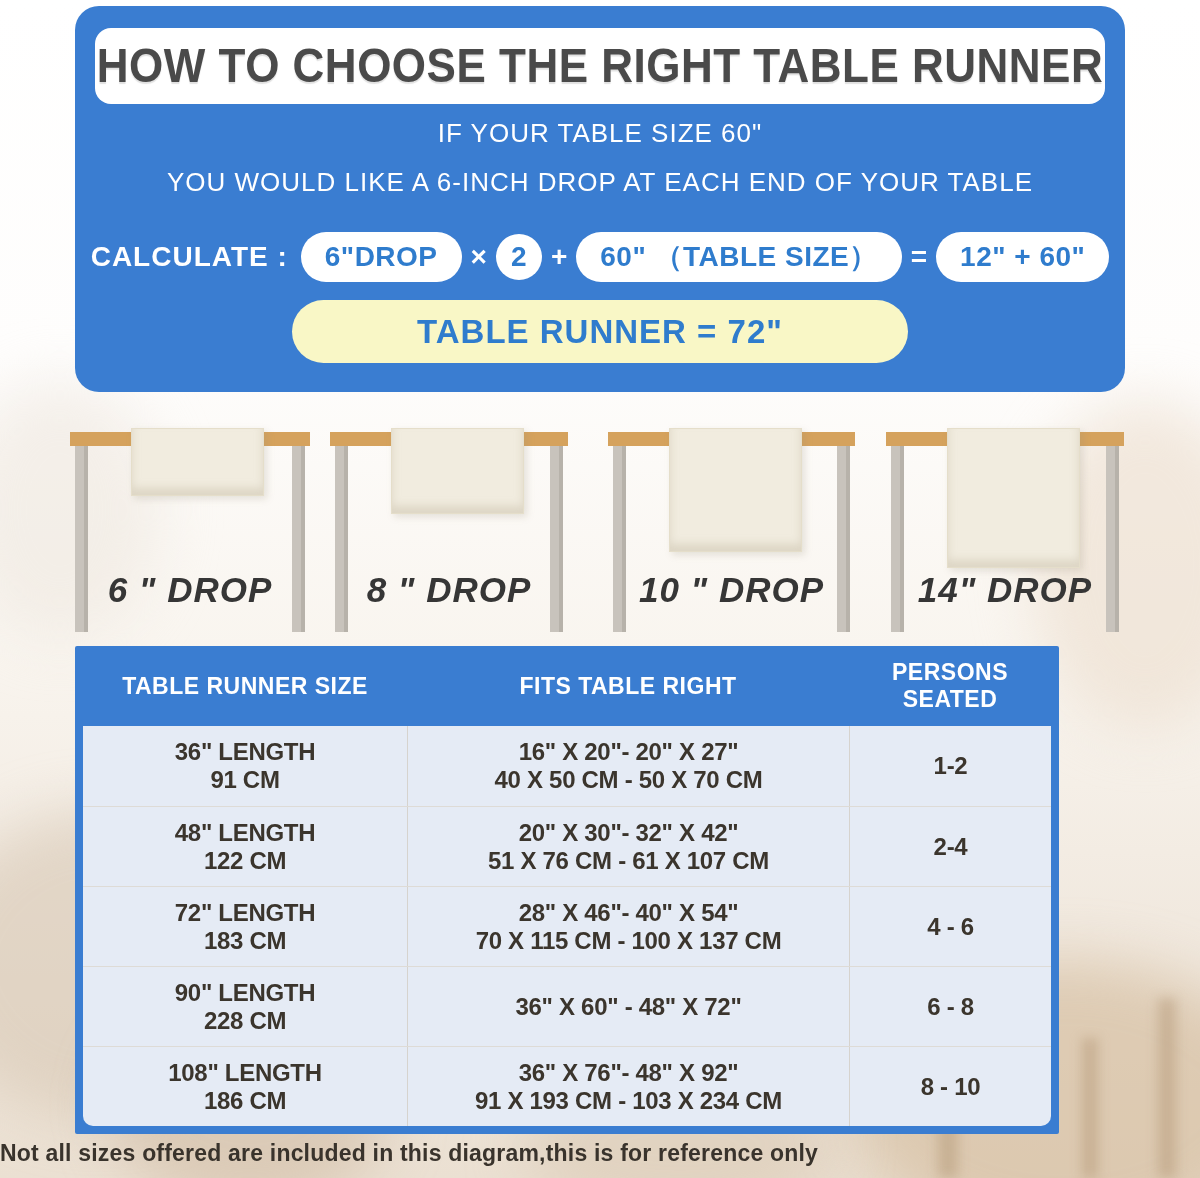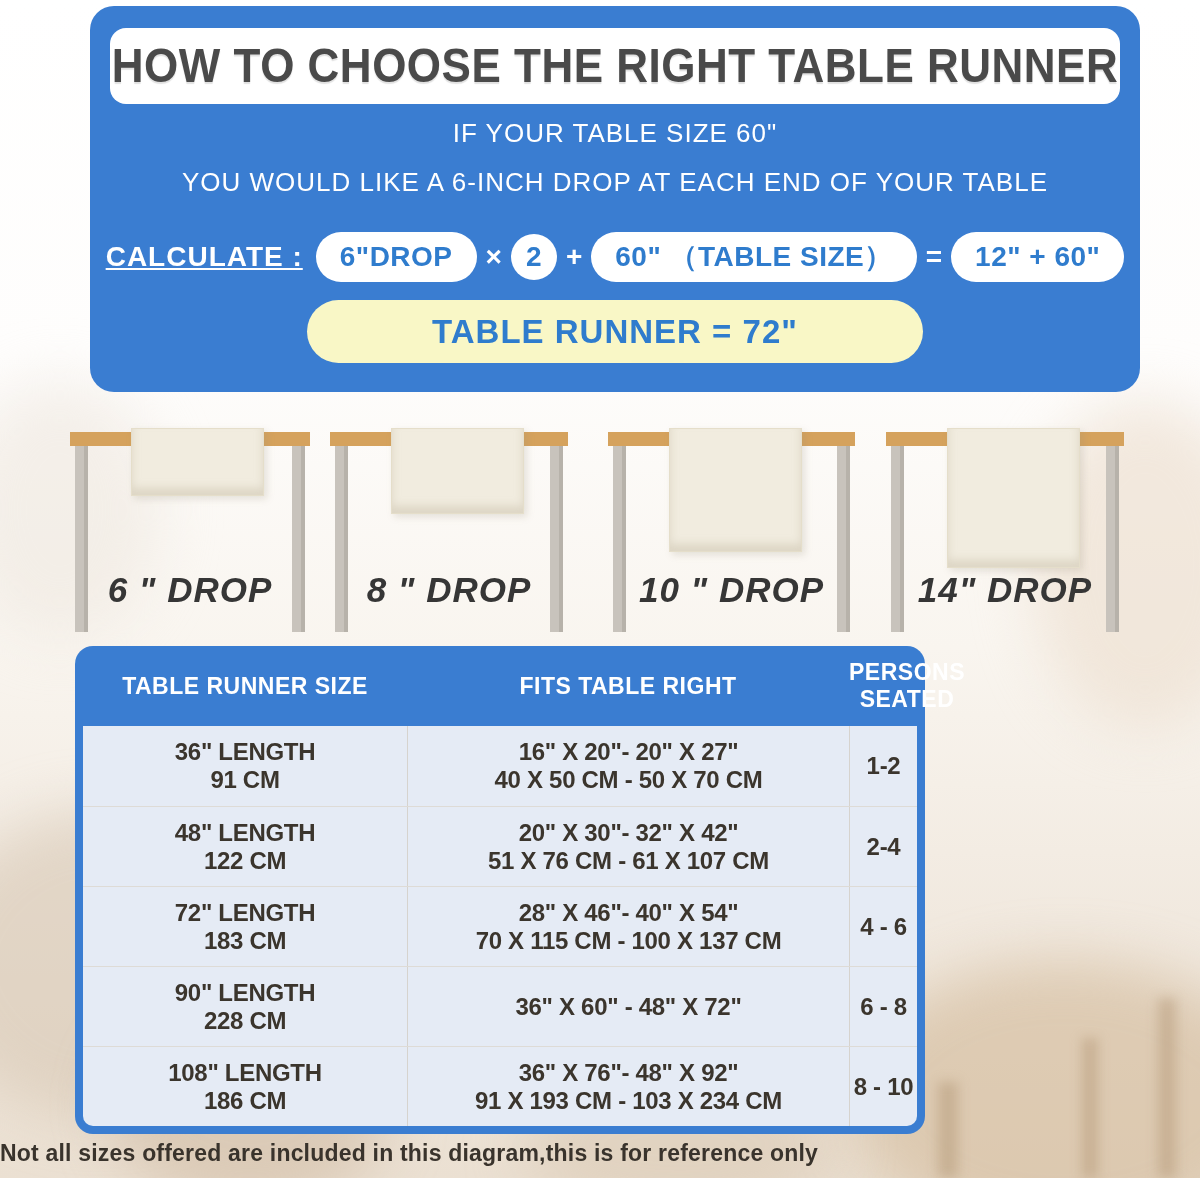--- a/index.html
+++ b/index.html
@@ -16,34 +16,34 @@
   .b3 { left:850px; top:960px; width:430px; height:280px; background:rgba(206,178,142,.50); }
   .b4 { left:1030px; top:400px; width:230px; height:330px; background:rgba(236,223,207,.65); }
   .b5 { left:520px; top:1070px; width:320px; height:150px; background:rgba(210,190,165,.40); }
   .b6 { left:-40px; top:380px; width:200px; height:260px; background:rgba(238,231,223,.6); }
   .cleg { position:absolute; filter:blur(6px); background:rgba(170,140,105,.40); }
   .cl1 { left:938px; top:1082px; width:20px; height:96px; }
   .cl2 { left:1082px; top:1038px; width:16px; height:140px; }
   .cl3 { left:1158px; top:998px; width:18px; height:180px; }
 
   
-  .top-panel { position:absolute; left:90px; top:6px; width:1050px; height:386px;
+  .top-panel { position:absolute; left:75px; top:6px; width:1050px; height:386px;
                background:#3a7dd1; border-radius:24px; }
   .title-banner { position:absolute; left:20px; top:22px; width:1010px; height:76px;
                   background:#ffffff; border-radius:16px;
                   display:flex; align-items:center; justify-content:center; }
   .title-banner span { font-size:44px; font-weight:bold; letter-spacing:.5px; color:#4a4a4a;
                        transform:scaleY(1.08); text-shadow:0 2px 1px rgba(0,0,0,.12); white-space:nowrap; }
   .subtitle { position:absolute; left:0; width:100%; text-align:center; color:#ffffff;
               font-size:26px; letter-spacing:1px; white-space:nowrap; }
   .sub1 { top:112px; }
   .sub2 { top:150px;margin-top:11px; }
   .calc-row { position:absolute; top:226px; left:0; width:100%;
               display:flex; align-items:center; justify-content:center; gap:9px; white-space:nowrap; }
-  .calc-label { color:#ffffff; font-size:28px; font-weight:bold; letter-spacing:1px; margin-right:4px;text-decoration:underline; }
+  .calc-label { color:#ffffff; font-size:28px; font-weight:bold; letter-spacing:1px; margin-right:4px; }
   .pill { height:50px; background:#ffffff; border-radius:25px; display:flex; align-items:center;
           justify-content:center; padding:0 24px; color:#2f7ccd; font-size:28px; font-weight:bold;
           letter-spacing:.5px; white-space:nowrap; }
   .op { color:#ffffff; font-size:28px; font-weight:bold; }
   .circle { width:46px; height:46px; border-radius:50%; background:#ffffff; display:flex;
             align-items:center; justify-content:center; color:#2f7ccd; font-size:28px; font-weight:bold; }
   .result-pill { position:absolute; top:294px; left:50%; transform:translateX(-50%);
                  width:616px; height:63px; background:#f9f7c6; border-radius:32px;
                  display:flex; align-items:center; justify-content:center;
                  color:#2f7ccd; font-size:33px; font-weight:bold; letter-spacing:1px; }
@@ -63,22 +63,22 @@
             box-shadow:inset 0 -7px 9px rgba(190,180,155,.38), 3px 3px 7px rgba(150,140,120,.22); }
   .f1 .runner { height:68px; }
   .f2 .runner { height:86px; }
   .f3 .runner { height:124px; }
   .f4 .runner { height:140px; }
   .drop-label { position:absolute; top:142px; width:100%; text-align:center;
                 font-size:35px; font-weight:bold; font-style:italic; color:#363636;
                 letter-spacing:1px; white-space:nowrap; }
 
   
-  .bottom-panel { position:absolute; left:75px; top:646px; width:850px; height:488px;
-                  background:#3a7dd1; border-radius:18px; padding:0 8px 11px 8px; }
+  .bottom-panel { position:absolute; left:75px; top:646px; width:984px; height:488px;
+                  background:#3a7dd1; border-radius:2px; padding:0 8px 11px 8px; }
   .thead { display:grid; grid-template-columns:324px 442px 1fr; height:80px; align-items:center; }
   .hcell { text-align:center; color:#ffffff; font-size:23px; font-weight:bold; letter-spacing:.5px; }
   .tbody { background:rgba(253,251,249,.88); border-radius:0 0 10px 10px; height:400px; overflow:hidden; }
   .trow { display:grid; grid-template-columns:324px 442px 1fr; height:80px; }
   .trow + .trow { border-top:1px solid #dedbd6; }
   .tcell { display:flex; flex-direction:column; align-items:center; justify-content:center;
            height:100%; color:#3b352d; font-size:24px; font-weight:bold; line-height:28px;
            letter-spacing:-.3px; white-space:nowrap; }
   .cdiv { border-left:1px solid #d6d3ce; }
 

